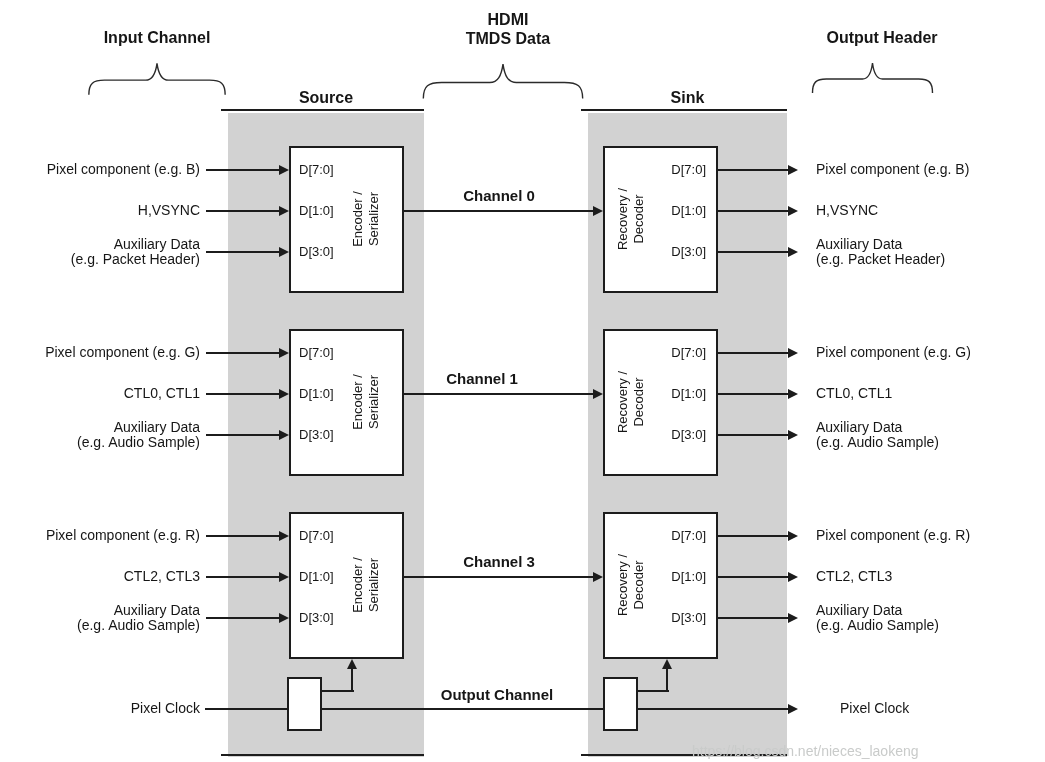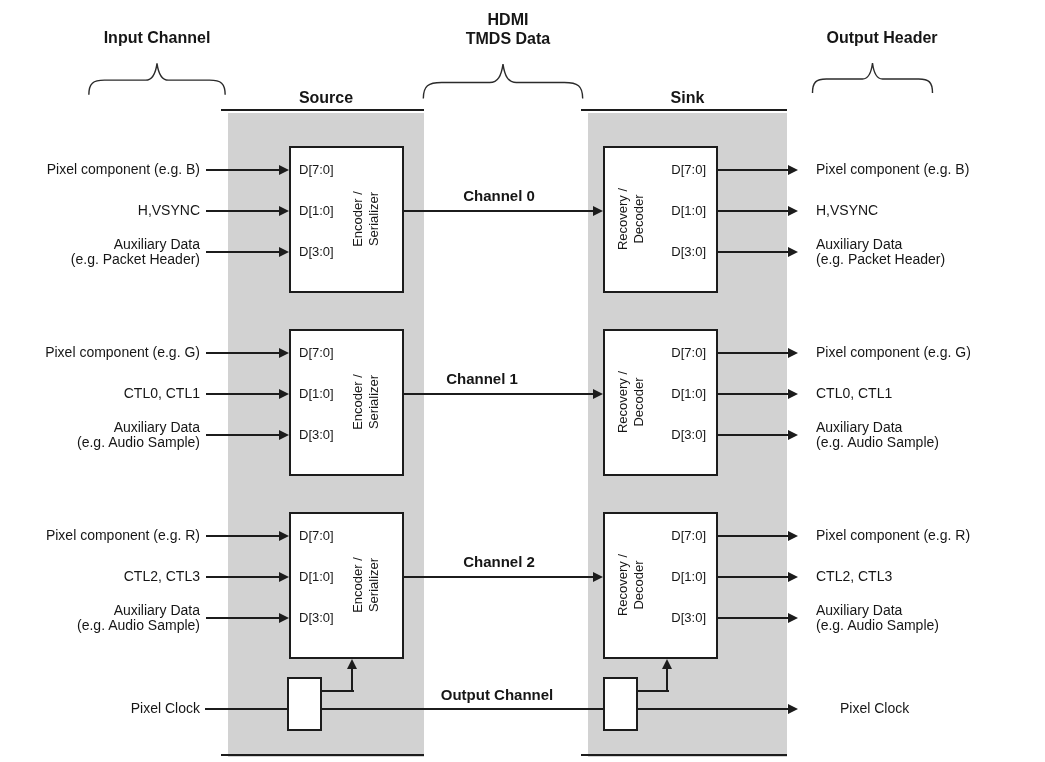--- a/index.html
+++ b/index.html
@@ -150,21 +150,21 @@
   <div class="hl" style="left:206px; top:617px; width:74px;"></div>
   <div class="ah-r" style="left:279px; top:613px;"></div>
 
   <div class="box" style="left:289px; top:512px; width:111px; height:143px;"></div>
   <div class="dlbl" style="left:299px; top:528px;">D[7:0]</div>
   <div class="dlbl" style="left:299px; top:569px;">D[1:0]</div>
   <div class="dlbl" style="left:299px; top:610px;">D[3:0]</div>
   <div class="rot" style="left:316px; top:565px;">Encoder /
 Serializer</div>
 
-  <div class="chlbl" style="left:409px; top:553px; width:180px;">Channel 2</div>
+  <div class="chlbl" style="left:409px; top:553px; width:180px;">Channel 3</div>
   <div class="hl" style="left:404px; top:576px; width:190px;"></div>
   <div class="ah-r" style="left:593px; top:572px;"></div>
 
   <div class="box" style="left:603px; top:512px; width:111px; height:143px;"></div>
   <div class="rot" style="left:581px; top:565px;">Recovery /
 Decoder</div>
   <div class="dlbl ddec" style="left:640px; top:528px;">D[7:0]</div>
   <div class="dlbl ddec" style="left:640px; top:569px;">D[1:0]</div>
   <div class="dlbl ddec" style="left:640px; top:610px;">D[3:0]</div>
 
@@ -192,14 +192,15 @@
 
   <div class="box" style="left:603px; top:677px; width:31px; height:50px;"></div>
   <div class="hl" style="left:638px; top:690px; width:31px;"></div>
   <div class="vl" style="left:666px; top:667px; height:24px;"></div>
   <div class="ah-u" style="left:662px; top:659px;"></div>
 
   <div class="hl" style="left:638px; top:708px; width:151px;"></div>
   <div class="ah-r" style="left:788px; top:704px;"></div>
   <div class="lbl" style="left:840px; top:701px;">Pixel Clock</div>
 
+  <div class="wm" style="left:692px; top:743px; color:#c9cbca;">https://blog.csdn.net/nieces_laokeng</div>
 
 </div>
 
 </body></html>

